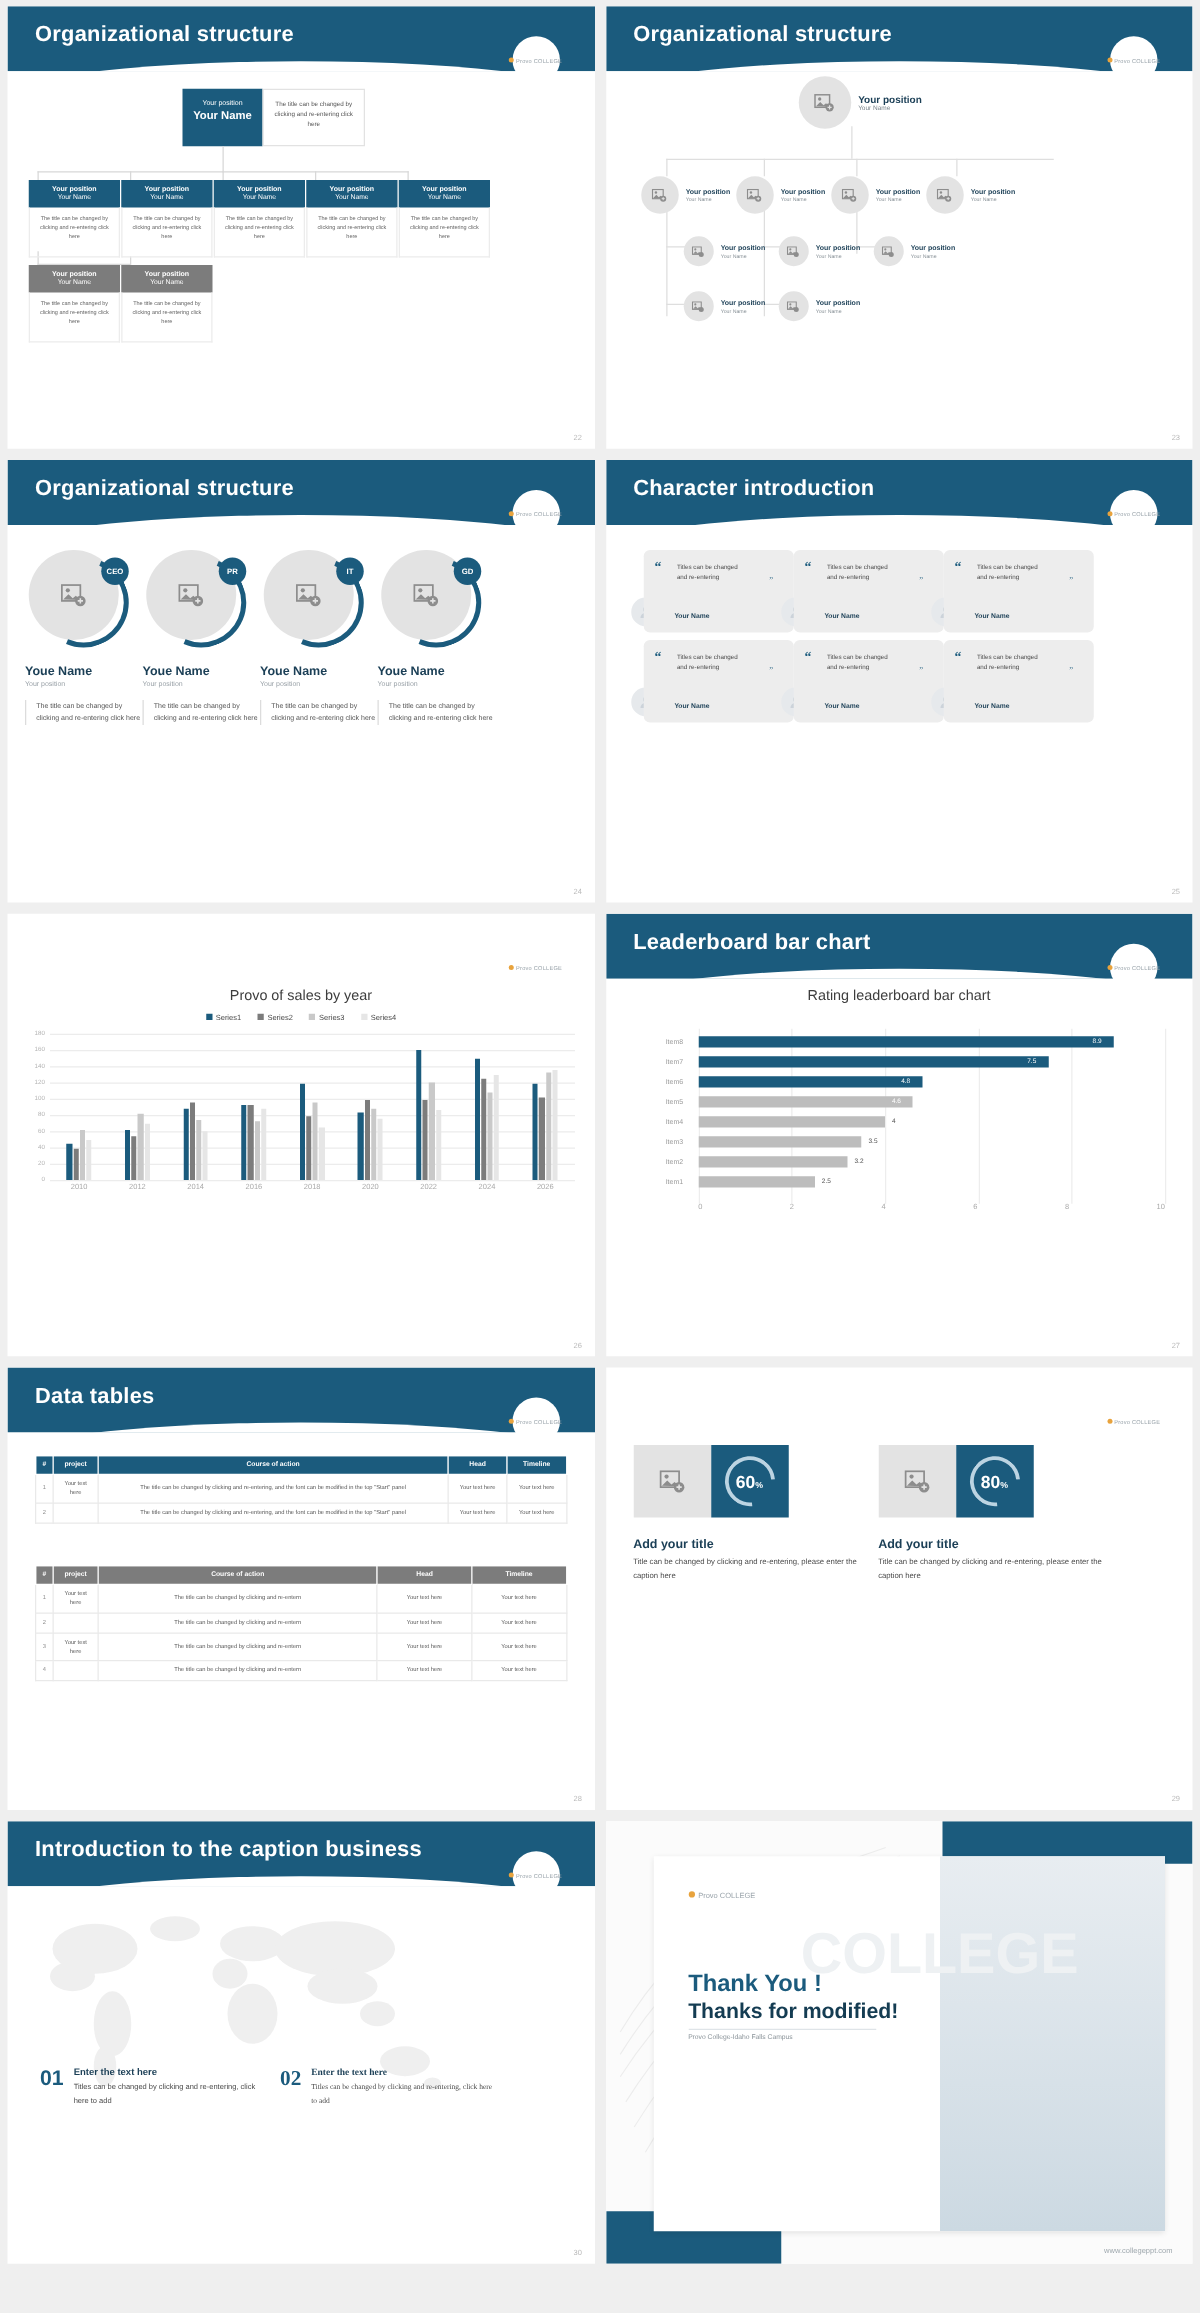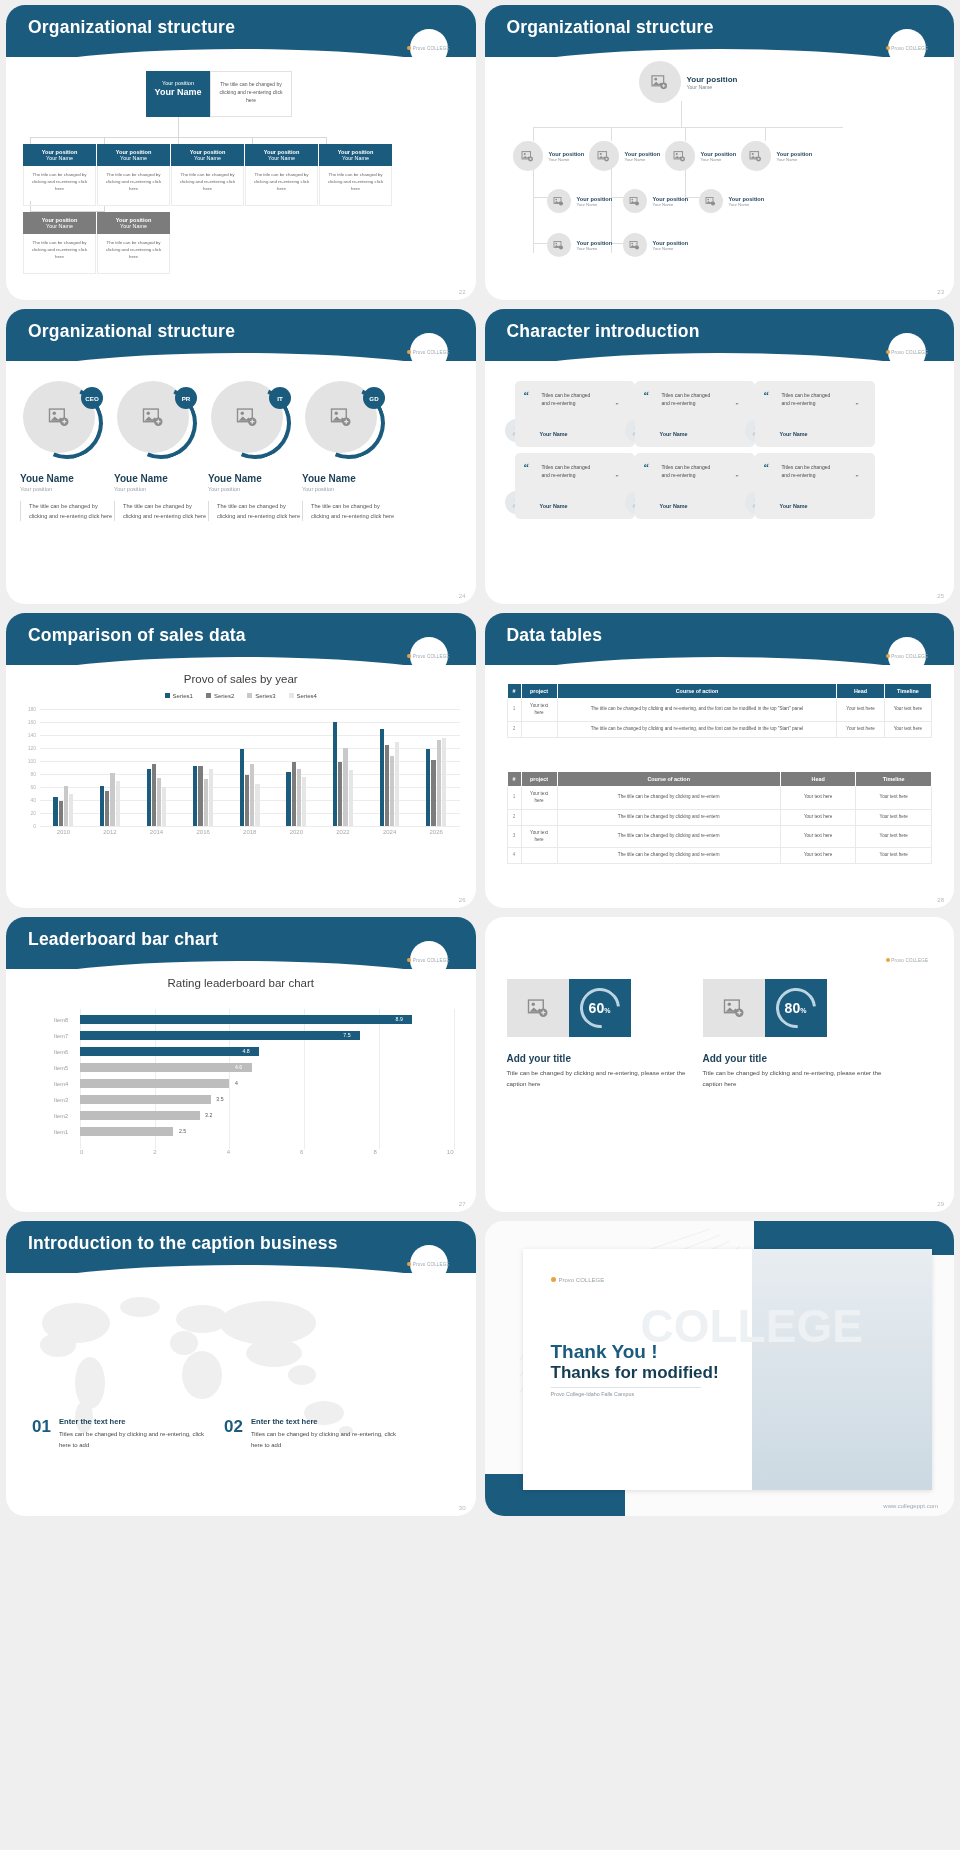--- a/index.html
+++ b/index.html
@@ -4,21 +4,21 @@
 <style>
   * { box-sizing: border-box; margin:0; padding:0; }
   html,body { background:#efefef; }
   body {
     width:960px; height:1850px;
     font-family:"Liberation Sans", sans-serif;
     color:#333; overflow:hidden;
   }
   .deck { display:grid; grid-template-columns:1fr 1fr; gap:9px 9px; padding:5px 6px; }
   .slide {
-    position:relative; width:100%; height:295px; background:#fff; overflow:hidden;border-radius:19px;
+    position:relative; width:100%; height:354px; background:#fff; overflow:hidden;
   }
   
   .band { position:absolute; left:0; top:0; width:100%; height:52px; overflow:hidden; }
   .band .fill { position:absolute; inset:0; background:#1b5b7d; }
   .band .curve {
     position:absolute; left:-4%; bottom:-26px; width:108%; height:34px;
     background:#fff; border-radius:50% 50% 0 0 / 100% 100% 0 0;
   }
   .band h2 {
     position:absolute; left:22px; top:12px; color:#fff;
@@ -606,25 +606,20 @@
       <span class="qm">“</span>
       <div class="qt"><span>Titles can be changed</span><br><span>and re-entering</span></div>
       <span class="qe">”</span>
       <div class="qn">Your Name</div>
     </div>
 
     <div class="pg">25</div>
   </div>
 
   <div class="slide s26">
-    <div class="band">
-      <div class="fill"></div>
-        <div class="curve"></div>
-      <h2>Comparison of sales data</h2>
-    </div>
     <div class="logo-bubble">
       <span class="lg"><span class="dot"></span><span>Provo COLLEGE</span></span>
     </div>
 
     <div class="ch-title">Provo of sales by year</div>
     <div class="legend" id="s26-legend">
         <span><i style="background:#1b5b7d"></i>Series1</span>
         <span><i style="background:#7c7c7c"></i>Series2</span>
         <span><i style="background:#c9c9c9"></i>Series3</span>
         <span><i style="background:#e6e6e6"></i>Series4</span>
@@ -717,20 +712,109 @@
         <span>2018</span>
         <span>2020</span>
         <span>2022</span>
         <span>2024</span>
         <span>2026</span>
       </div>
 
     <div class="pg">26</div>
   </div>
 
+  <div class="slide s27">
+    <div class="band">
+      <div class="fill"></div>
+        <div class="curve"></div>
+      <h2>Leaderboard bar chart</h2>
+    </div>
+    <div class="logo-bubble">
+      <span class="lg"><span class="dot"></span><span>Provo COLLEGE</span></span>
+    </div>
+
+    <div class="ch-title">Rating leaderboard bar chart</div>
+    <div class="lgrid" id="s27-grid">
+        <div style="left: 0%;"></div>
+        <div style="left: 20%;"></div>
+        <div style="left: 40%;"></div>
+        <div style="left: 60%;"></div>
+        <div style="left: 80%;"></div>
+        <div style="left: 100%;"></div>
+      </div>
+    <div class="lb" id="s27-rows">
+        <div class="lrow">
+          <div class="lname">Item8</div>
+          <div class="ltrack">
+            <div class="lbar" style="width: 89%; background: rgb(27, 91, 125);"></div>
+            <div class="lval" style="left: 84.5%;">8.9</div>
+          </div>
+        </div>
+        <div class="lrow">
+          <div class="lname">Item7</div>
+          <div class="ltrack">
+            <div class="lbar" style="width: 75%; background: rgb(27, 91, 125);"></div>
+            <div class="lval" style="left: 70.5%;">7.5</div>
+          </div>
+        </div>
+        <div class="lrow">
+          <div class="lname">Item6</div>
+          <div class="ltrack">
+            <div class="lbar" style="width: 48%; background: rgb(27, 91, 125);"></div>
+            <div class="lval" style="left: 43.5%;">4.8</div>
+          </div>
+        </div>
+        <div class="lrow">
+          <div class="lname">Item5</div>
+          <div class="ltrack">
+            <div class="lbar" style="width: 46%; background: rgb(189, 189, 189);"></div>
+            <div class="lval" style="left: 41.5%;">4.6</div>
+          </div>
+        </div>
+        <div class="lrow">
+          <div class="lname">Item4</div>
+          <div class="ltrack">
+            <div class="lbar" style="width: 40%; background: rgb(189, 189, 189);"></div>
+            <div class="lval dark" style="left: 41.5%;">4</div>
+          </div>
+        </div>
+        <div class="lrow">
+          <div class="lname">Item3</div>
+          <div class="ltrack">
+            <div class="lbar" style="width: 35%; background: rgb(189, 189, 189);"></div>
+            <div class="lval dark" style="left: 36.5%;">3.5</div>
+          </div>
+        </div>
+        <div class="lrow">
+          <div class="lname">Item2</div>
+          <div class="ltrack">
+            <div class="lbar" style="width: 32%; background: rgb(189, 189, 189);"></div>
+            <div class="lval dark" style="left: 33.5%;">3.2</div>
+          </div>
+        </div>
+        <div class="lrow">
+          <div class="lname">Item1</div>
+          <div class="ltrack">
+            <div class="lbar" style="width: 25%; background: rgb(189, 189, 189);"></div>
+            <div class="lval dark" style="left: 26.5%;">2.5</div>
+          </div>
+        </div>
+      </div>
+    <div class="lx" id="s27-x">
+        <span>0</span>
+        <span>2</span>
+        <span>4</span>
+        <span>6</span>
+        <span>8</span>
+        <span>10</span>
+      </div>
+
+    <div class="pg">27</div>
+  </div>
+
   <div class="slide">
     <div class="band">
       <div class="fill"></div>
         <div class="curve"></div>
       <h2>Data tables</h2>
     </div>
     <div class="logo-bubble">
       <span class="lg"><span class="dot"></span><span>Provo COLLEGE</span></span>
     </div>
 
@@ -798,109 +882,20 @@
             <td class="idx">4</td>
             <td class="proj"></td>
             <td>The title can be changed by clicking and re-entern</td>
             <td>Your text here</td>
             <td>Your text here</td>
           </tr>
         </tbody>
     </table>
 
     <div class="pg">28</div>
-  </div>
-
-  <div class="slide s27">
-    <div class="band">
-      <div class="fill"></div>
-        <div class="curve"></div>
-      <h2>Leaderboard bar chart</h2>
-    </div>
-    <div class="logo-bubble">
-      <span class="lg"><span class="dot"></span><span>Provo COLLEGE</span></span>
-    </div>
-
-    <div class="ch-title">Rating leaderboard bar chart</div>
-    <div class="lgrid" id="s27-grid">
-        <div style="left: 0%;"></div>
-        <div style="left: 20%;"></div>
-        <div style="left: 40%;"></div>
-        <div style="left: 60%;"></div>
-        <div style="left: 80%;"></div>
-        <div style="left: 100%;"></div>
-      </div>
-    <div class="lb" id="s27-rows">
-        <div class="lrow">
-          <div class="lname">Item8</div>
-          <div class="ltrack">
-            <div class="lbar" style="width: 89%; background: rgb(27, 91, 125);"></div>
-            <div class="lval" style="left: 84.5%;">8.9</div>
-          </div>
-        </div>
-        <div class="lrow">
-          <div class="lname">Item7</div>
-          <div class="ltrack">
-            <div class="lbar" style="width: 75%; background: rgb(27, 91, 125);"></div>
-            <div class="lval" style="left: 70.5%;">7.5</div>
-          </div>
-        </div>
-        <div class="lrow">
-          <div class="lname">Item6</div>
-          <div class="ltrack">
-            <div class="lbar" style="width: 48%; background: rgb(27, 91, 125);"></div>
-            <div class="lval" style="left: 43.5%;">4.8</div>
-          </div>
-        </div>
-        <div class="lrow">
-          <div class="lname">Item5</div>
-          <div class="ltrack">
-            <div class="lbar" style="width: 46%; background: rgb(189, 189, 189);"></div>
-            <div class="lval" style="left: 41.5%;">4.6</div>
-          </div>
-        </div>
-        <div class="lrow">
-          <div class="lname">Item4</div>
-          <div class="ltrack">
-            <div class="lbar" style="width: 40%; background: rgb(189, 189, 189);"></div>
-            <div class="lval dark" style="left: 41.5%;">4</div>
-          </div>
-        </div>
-        <div class="lrow">
-          <div class="lname">Item3</div>
-          <div class="ltrack">
-            <div class="lbar" style="width: 35%; background: rgb(189, 189, 189);"></div>
-            <div class="lval dark" style="left: 36.5%;">3.5</div>
-          </div>
-        </div>
-        <div class="lrow">
-          <div class="lname">Item2</div>
-          <div class="ltrack">
-            <div class="lbar" style="width: 32%; background: rgb(189, 189, 189);"></div>
-            <div class="lval dark" style="left: 33.5%;">3.2</div>
-          </div>
-        </div>
-        <div class="lrow">
-          <div class="lname">Item1</div>
-          <div class="ltrack">
-            <div class="lbar" style="width: 25%; background: rgb(189, 189, 189);"></div>
-            <div class="lval dark" style="left: 26.5%;">2.5</div>
-          </div>
-        </div>
-      </div>
-    <div class="lx" id="s27-x">
-        <span>0</span>
-        <span>2</span>
-        <span>4</span>
-        <span>6</span>
-        <span>8</span>
-        <span>10</span>
-      </div>
-
-    <div class="pg">27</div>
   </div>
 
   <div class="slide s29">
     <div class="logo-bubble">
       <span class="lg"><span class="dot"></span><span>Provo COLLEGE</span></span>
     </div>
 
     <div class="pair" style="left:22px;">
       <div class="imgbox">
           <span class="ph-ico">
@@ -972,21 +967,21 @@
       </g>
     </svg>
 
     <div class="it" style="left:26px;top:196px;">
       <span class="num">01</span>
       <div>
         <div class="ttl">Enter the text here</div>
         <div class="sub">Titles can be changed by clicking and re-entering, click here to add</div>
       </div>
     </div>
-    <div class="it" style="left:218px;top:196px;">
+    <div class="it" style="left:218px;top:196px;font-family:Liberation Serif, serif;">
       <span class="num">02</span>
       <div>
         <div class="ttl">Enter the text here</div>
         <div class="sub">Titles can be changed by clicking and re-entering, click here to add</div>
       </div>
     </div>
 
     <div class="pg">30</div>
   </div>
 

